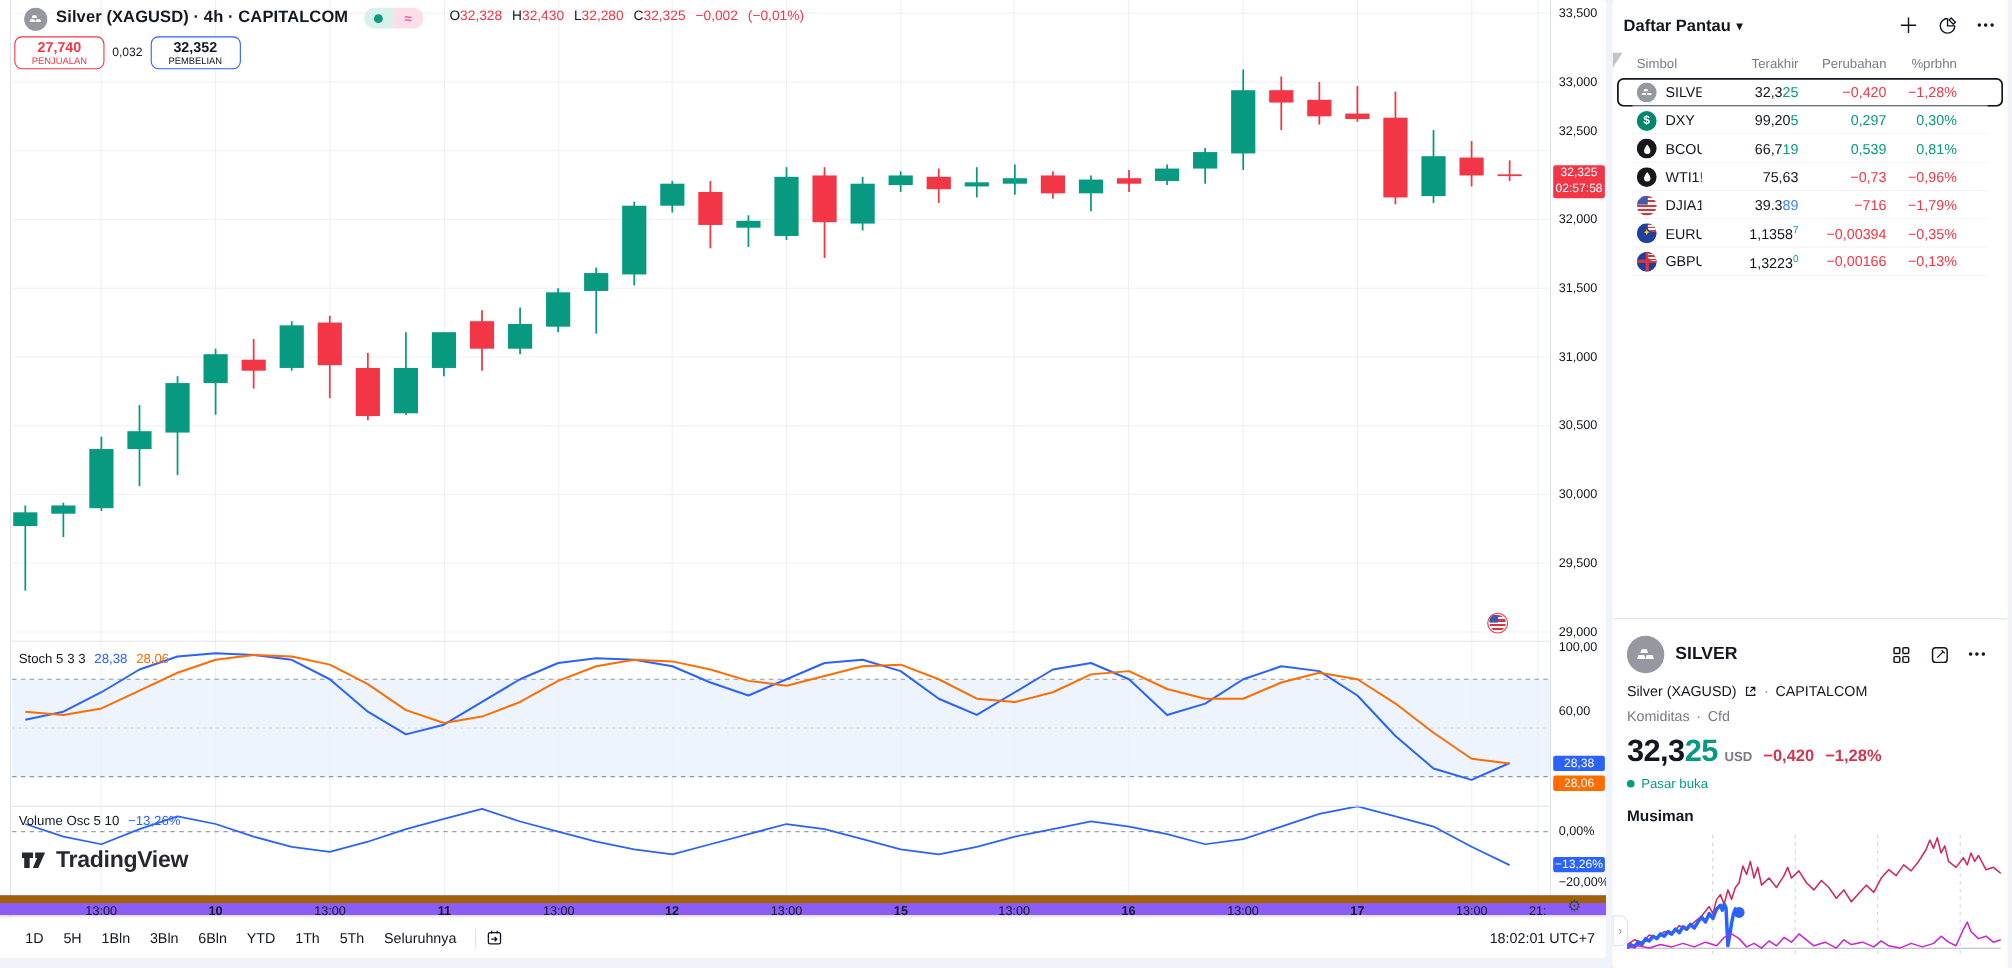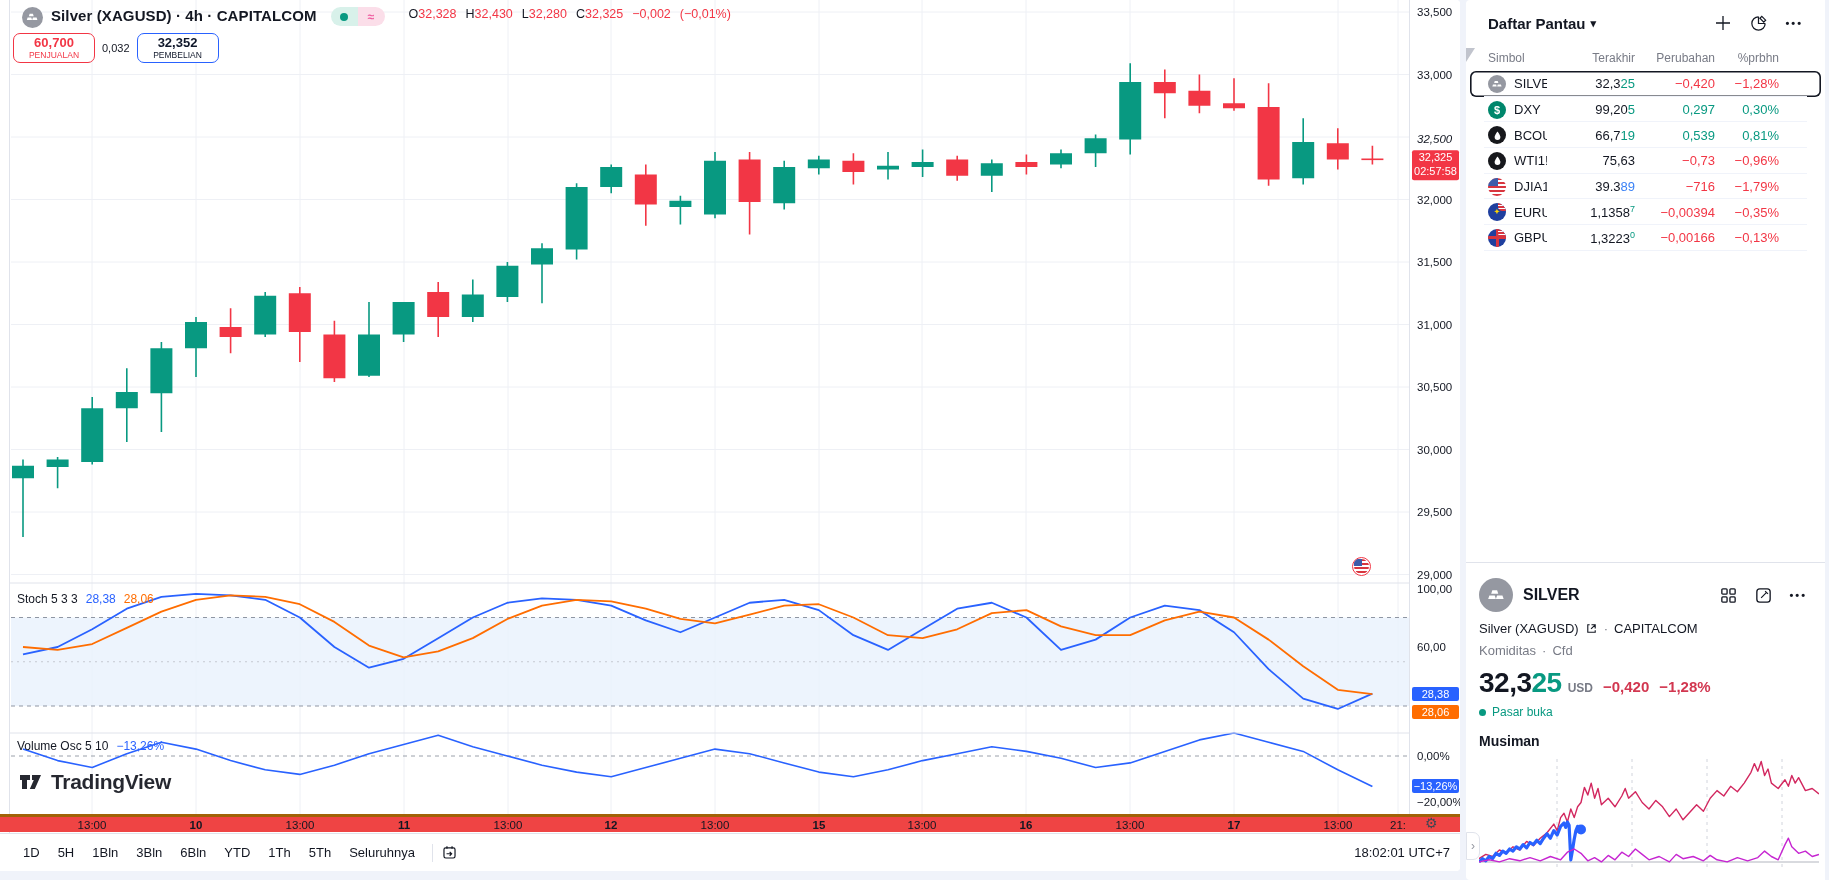--- a/index.html
+++ b/index.html
@@ -46,36 +46,36 @@
 
   
   .price-scale { position:absolute; left:1409px; top:0; width:51px; height:814px; border-left:1px solid #e0e3eb; background:#fff; z-index:3; }
   .ax-lbl { position:absolute; left:7px; transform:translateY(-50%); font-size:11.5px; color:#131722; white-space:nowrap; }
   .ax-tag { position:absolute; left:2px; width:47px; border-radius:2px; color:#fff; font-size:11px; text-align:center; transform:translateY(-50%); padding:1px 0; z-index:2;}
   .tag-red { background:#f23645; line-height:1.25; }
   .tag-blue { background:#2962ff; }
   .tag-orange { background:#ff6d00; }
 
   
-  .time-axis { position:absolute; left:0; top:814px; width:1460px; height:18px; background:#ef4444; border-top:3px solid #a16207; z-index:3; }
+  .time-axis { position:absolute; left:0; top:814px; width:1460px; height:18px; background:#8b5cf6; border-top:7px solid #a16207; z-index:3; }
   .t-tick { position:absolute; top:2px; transform:translateX(-50%); font-size:11.5px; color:#131722; }
   .t-tick.bold { font-weight:bold; }
   .axis-gear { position:absolute; left:1425px; top:815px; font-size:14px; color:#434651; z-index:4; cursor:pointer; }
   .range-toolbar { position:absolute; left:0; top:833px; width:1460px; height:38px; border-top:1px solid #e0e3eb; background:#fff; display:flex; align-items:center; padding-left:14px; z-index:3; }
   .range-item { font-size:13px; color:#131722; padding:4px 9px; border-radius:4px; cursor:pointer; }
   .tb-sep { width:1px; height:18px; background:#e0e3eb; margin:0 8px; }
   .toolbar-clock { position:absolute; right:10px; font-size:13px; color:#131722; }
 
   
   .side-gap { position:absolute; left:1460px; top:0; width:6px; height:880px; background:#f0f3fa; }
   .collapse-handle { position:absolute; left:1466px; top:832px; width:14px; height:28px; background:#fff; border:1px solid #e0e3eb; border-radius:0 7px 7px 0; color:#9598a1; font-size:12px; display:flex; align-items:center; justify-content:center; cursor:pointer; z-index:9; }
 
   
   .side-panel { position:absolute; left:1466px; top:0; width:359px; height:880px; background:#fff; border-radius:4px 0 0 4px; overflow:hidden; }
-  .wl-header { position:absolute; left:0; top:0; width:100%; height:46px; display:flex; align-items:center; padding:0 22px; }
+  .wl-header { position:absolute; left:0; top:0; width:100%; height:46px; display:flex; align-items:center; padding:0 10px; }
   .wl-title { font-size:15px; font-weight:bold; display:flex; align-items:center; gap:5px; cursor:pointer; }
   .chev { font-size:11px; color:#131722; }
   .wl-header-icons { margin-left:auto; display:flex; align-items:center; gap:17px; }
   .hicon { color:#131722; cursor:pointer; display:flex; align-items:center; }
   .dots { letter-spacing:2px; font-size:11px; color:#131722; font-weight:bold; }
 
   .wl-cols { position:absolute; left:0; top:46px; width:100%; height:23px; display:grid; grid-template-columns:1fr 88px 80px 64px; padding:0 46px 0 22px; align-items:center; color:#787b86; font-size:12px; }
   .wl-cols .num { text-align:right; overflow:hidden; white-space:nowrap; }
   .col-marker { position:absolute; left:0; top:48px; width:0; height:0; border-top:14px solid #c1c4cd; border-right:9px solid transparent; }
 
@@ -252,21 +252,21 @@
       <span><span class="lbl">H</span><span class="val">32,430</span></span>
       <span><span class="lbl">L</span><span class="val">32,280</span></span>
       <span><span class="lbl">C</span><span class="val">32,325</span></span>
       <span class="val">−0,002</span>
       <span class="val">(−0,01%)</span>
     </span>
   </div>
 
   <div class="trade-row">
     <div class="trade-btn sell">
-      <span class="trade-price">60,700</span>
+      <span class="trade-price">27,740</span>
       <span class="trade-cap">PENJUALAN</span>
     </div>
     <span class="spread">0,032</span>
     <div class="trade-btn buy">
       <span class="trade-price">32,352</span>
       <span class="trade-cap">PEMBELIAN</span>
     </div>
   </div>
 
   <div class="ind-label stoch-label">
@@ -294,21 +294,21 @@
   <div class="price-scale" id="price-scale">
     <div class="ax-tag tag-red" style="top:165px;">
       <div>32,325</div>
       <div>02:57:58</div>
     </div>
     <div class="ax-tag tag-blue" style="top:694px;">28,38</div>
     <div class="ax-tag tag-orange" style="top:712px;">28,06</div>
     <div class="ax-tag tag-blue" style="top:786px;">−13,26%</div>
   <div class="ax-lbl" style="top: 12px;">33,500</div>
       <div class="ax-lbl" style="top: 75px;">33,000</div>
-      <div class="ax-lbl" style="top: 139px; font-style: italic;">32,500</div>
+      <div class="ax-lbl" style="top: 120px;">32,500</div>
       <div class="ax-lbl" style="top: 199.5px;">32,000</div>
       <div class="ax-lbl" style="top: 262px;">31,500</div>
       <div class="ax-lbl" style="top: 324.5px;">31,000</div>
       <div class="ax-lbl" style="top: 387px;">30,500</div>
       <div class="ax-lbl" style="top: 449.5px;">30,000</div>
       <div class="ax-lbl" style="top: 512px;">29,500</div>
       <div class="ax-lbl" style="top: 574.5px;">29,000</div>
       <div class="ax-lbl" style="top: 589px;">100,00</div>
       <div class="ax-lbl" style="top: 647px;">60,00</div>
       <div class="ax-lbl" style="top: 756px;">0,00%</div>

